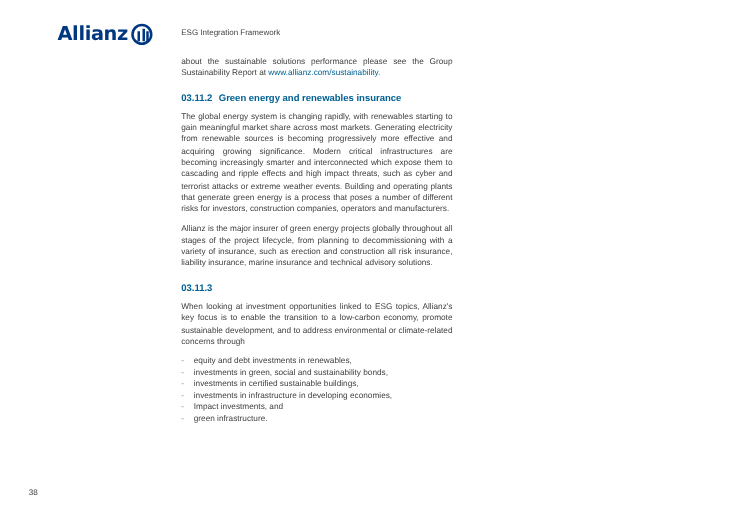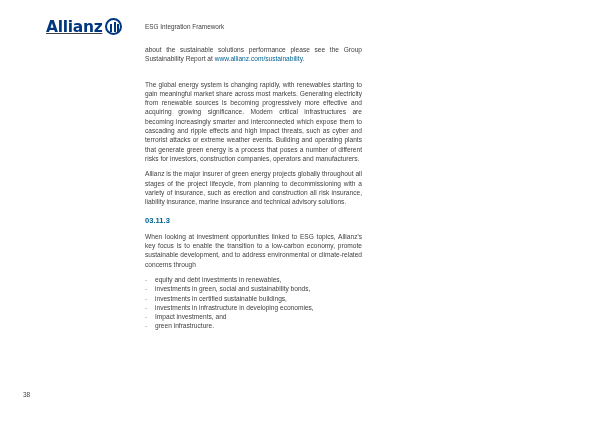--- a/index.html
+++ b/index.html
@@ -1,18 +1,18 @@
 <!DOCTYPE html>
 <html><head>
   <meta charset="utf-8">
   <style>
     html, body { margin:0; padding:0; }
     body { width:600px; height:424px; background:#ffffff; position:relative; overflow:hidden;
            font-family:"Liberation Sans", sans-serif; color:#414141; }
-    .logo { position:absolute; left:46px; top:18px; display:flex; align-items:flex-start; gap:3px;text-decoration:underline; }
+    .logo { position:absolute; left:46px; top:18px; display:flex; align-items:flex-end; gap:3px; }
     .logo-text { font-family:"DejaVu Sans", sans-serif; font-weight:bold; font-size:15.5px; color:#003781; letter-spacing:-0.3px; }
     .logo-mark { width:17px; height:17px; border:2px solid #003781; border-radius:50%; box-sizing:border-box;
                  position:relative; display:inline-block; }
     .logo-mark i { position:absolute; top:2px; width:2px; background:#003781; }
     .logo-mark i.a { left:3px; height:8px; top:4px; }
     .logo-mark i.b { left:6.5px; height:10px; top:2px; }
     .logo-mark i.c { left:10px; height:8px; top:4px; }
     .running-header { position:absolute; left:145px; top:23px; font-size:6.4px; color:#414141; }
     .content { position:absolute; left:145px; top:45px; width:217px; font-size:6.6px; line-height:9.3px; }
     .content p { margin:0; text-align:justify; }
@@ -38,20 +38,24 @@
       <i class="c"></i>
     </span>
 </div>
 
 <div class="running-header">ESG Integration Framework</div>
 
 <div class="content">
   <p><span>about the sustainable solutions performance please see the Group Sustainability Report at </span><span class="link">www.allianz.com/sustainability</span><span>.</span></p>
 
   <div class="gap-s"></div>
+  <h3 class="h">
+    <span class="num">03.11.2</span>
+    <span>Green energy and renewables insurance</span>
+  </h3>
   <div class="gap-m"></div>
   <p>The global energy system is changing rapidly, with renewables starting to gain meaningful market share across most markets. Generating electricity from renewable sources is becoming progressively more effective and acquiring growing significance. Modern critical infrastructures are becoming increasingly smarter and interconnected which expose them to cascading and ripple effects and high impact threats, such as cyber and terrorist attacks or extreme weather events. Building and operating plants that generate green energy is a process that poses a number of different risks for investors, construction companies, operators and manufacturers.</p>
   <div class="gap-p"></div>
   <p>Allianz is the major insurer of green energy projects globally throughout all stages of the project lifecycle, from planning to decommissioning with a variety of insurance, such as erection and construction all risk insurance, liability insurance, marine insurance and technical advisory solutions.</p>
 
   <div class="gap-s"></div>
   <h3 class="h">
     <span class="num">03.11.3</span>
   </h3>
   <div class="gap-m"></div>

